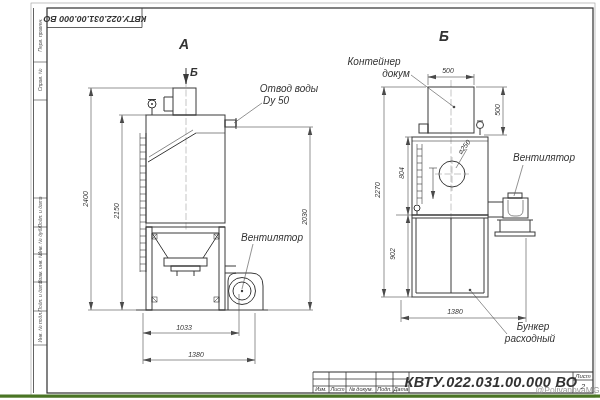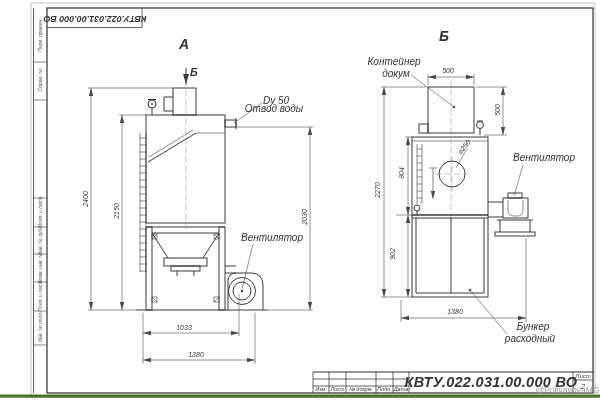--- a/index.html
+++ b/index.html
@@ -222,31 +222,31 @@
   <span class="lbl r90 strip" style="left:40px;top:35px;">Перв. примен.</span>
   <span class="lbl r90 strip" style="left:40px;top:80px;">Справ. №</span>
   <span class="lbl r90 strip" style="left:40px;top:212px;">Подп. и дата</span>
   <span class="lbl r90 strip" style="left:40px;top:240px;">Инв. № дубл.</span>
   <span class="lbl r90 strip" style="left:40px;top:268px;">Взам. инв. №</span>
   <span class="lbl r90 strip" style="left:40px;top:296px;">Подп. и дата</span>
   <span class="lbl r90 strip" style="left:40px;top:327px;">Инв. № подл.</span>
 
   <span class="lbl viewlbl" style="left:184px;top:44px;">А</span>
   <span class="lbl seclbl" style="left:194px;top:72px;">Б</span>
-  <span class="lbl ann" style="left:274px;top:89px;margin-top:20px;">Отвод воды</span>
+  <span class="lbl ann" style="left:289px;top:89px;">Отвод воды</span>
   <span class="lbl ann" style="left:276px;top:101px;">Dy 50</span>
   <span class="lbl ann" style="left:272px;top:238px;">Вентилятор</span>
   <span class="lbl r90 dimtxt" style="left:85px;top:199px;">2400</span>
   <span class="lbl r90 dimtxt" style="left:116px;top:211px;">2150</span>
   <span class="lbl r90 dimtxt" style="left:304px;top:217px;">2030</span>
   <span class="lbl dimtxt" style="left:184px;top:327px;">1033</span>
   <span class="lbl dimtxt" style="left:196px;top:354px;">1380</span>
 
   <span class="lbl viewlbl" style="left:444px;top:36px;">Б</span>
-  <span class="lbl ann" style="left:394px;top:62px;">Контейнер</span>
+  <span class="lbl ann" style="left:374px;top:62px;">Контейнер</span>
   <span class="lbl ann" style="left:396px;top:74px;">докум</span>
   <span class="lbl ann" style="left:544px;top:158px;">Вентилятор</span>
   <span class="lbl ann" style="left:533px;top:327px;">Бункер</span>
   <span class="lbl ann" style="left:530px;top:339px;">расходный</span>
   <span class="lbl dimtxt" style="left:448px;top:70px;">500</span>
   <span class="lbl r90 dimtxt" style="left:497px;top:110px;">500</span>
   <span class="lbl r52 dimtxt" style="left:464px;top:147px;">⌀250</span>
   <span class="lbl r90 dimtxt" style="left:401px;top:173px;">804</span>
   <span class="lbl r90 dimtxt" style="left:377px;top:190px;">2270</span>
   <span class="lbl r90 dimtxt" style="left:392px;top:254px;">902</span>

